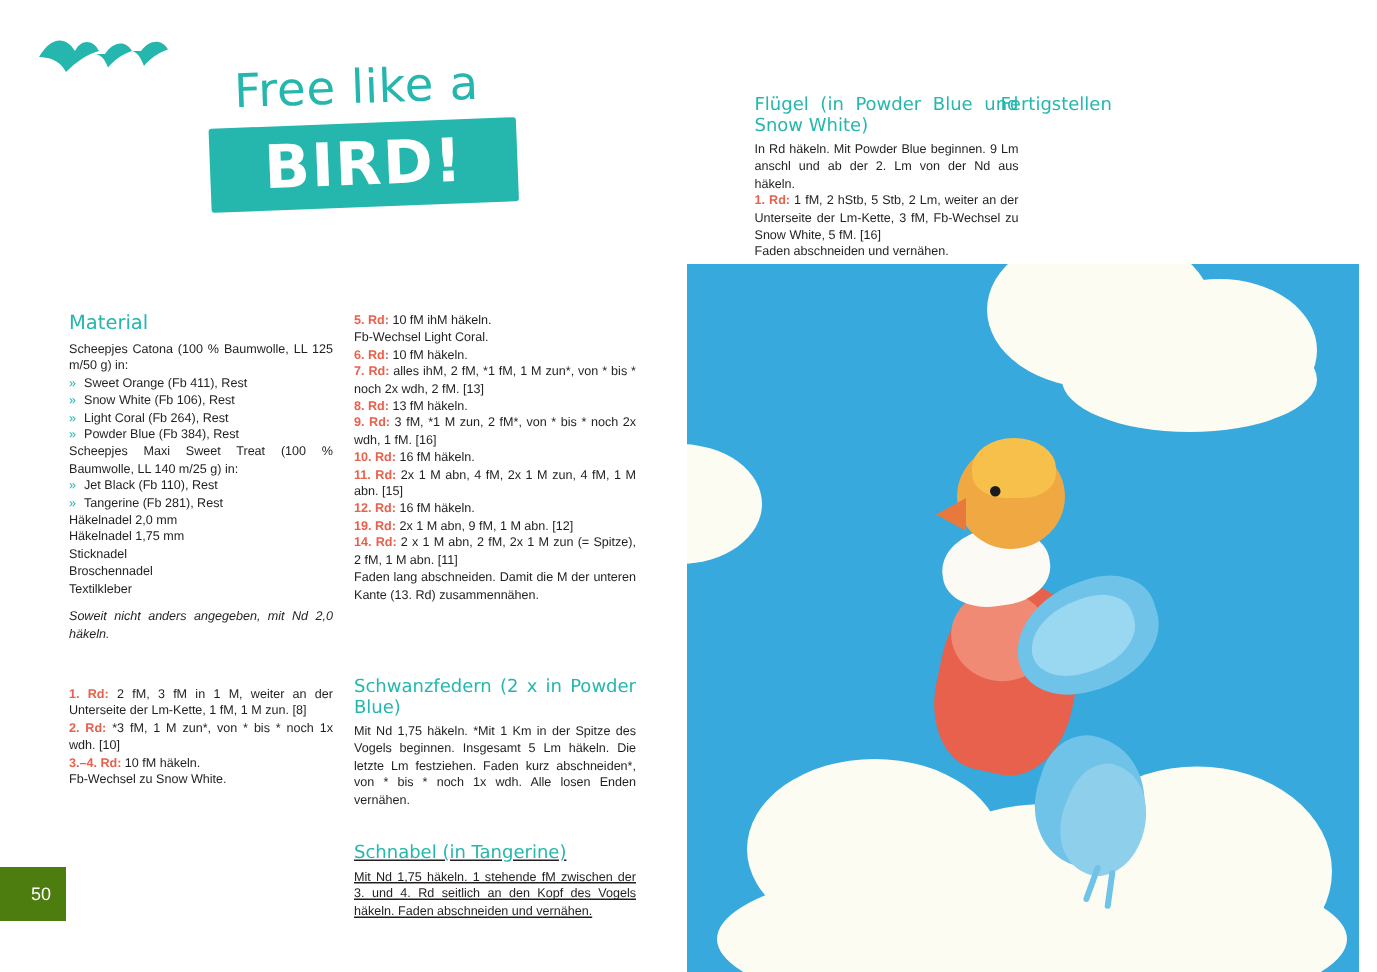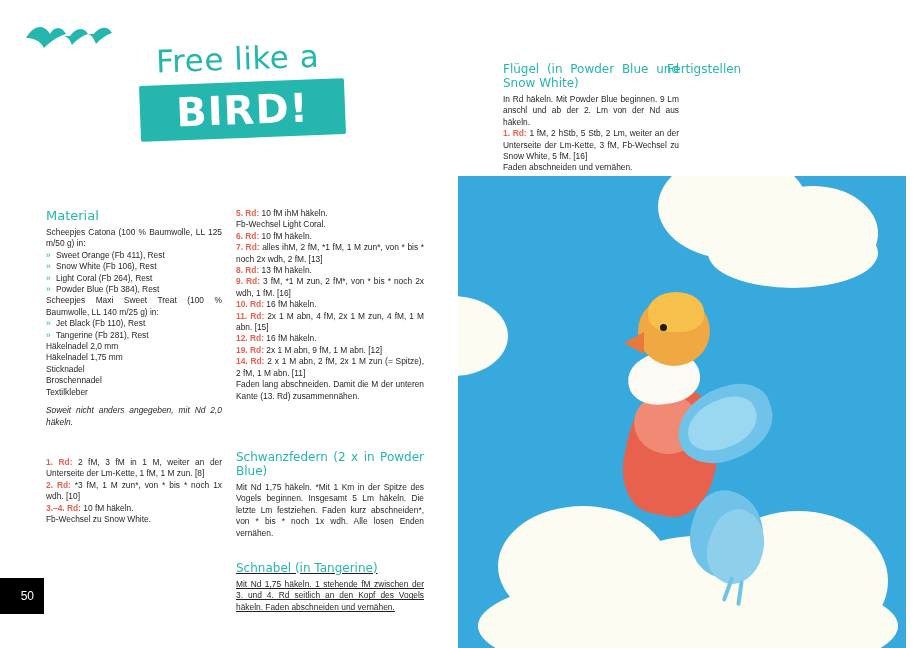--- a/index.html
+++ b/index.html
@@ -124,21 +124,21 @@
   #col-fluegel  { left: 503px; top: 42px; width: 176px; }
   #col-fertig   { left: 667px; top: 42px; width: 176px; }
 
   
   .page-tab {
     position: absolute;
     left: 0;
     top: 578px;
     width: 44px;
     height: 36px;
-    background: #000000;
+    background: #4d7c0f;
     color: #ffffff;
     font-size: 12px;
     display: flex;
     align-items: center;
     justify-content: flex-end;
     padding-right: 10px;
     box-sizing: border-box;
   }
 
   

